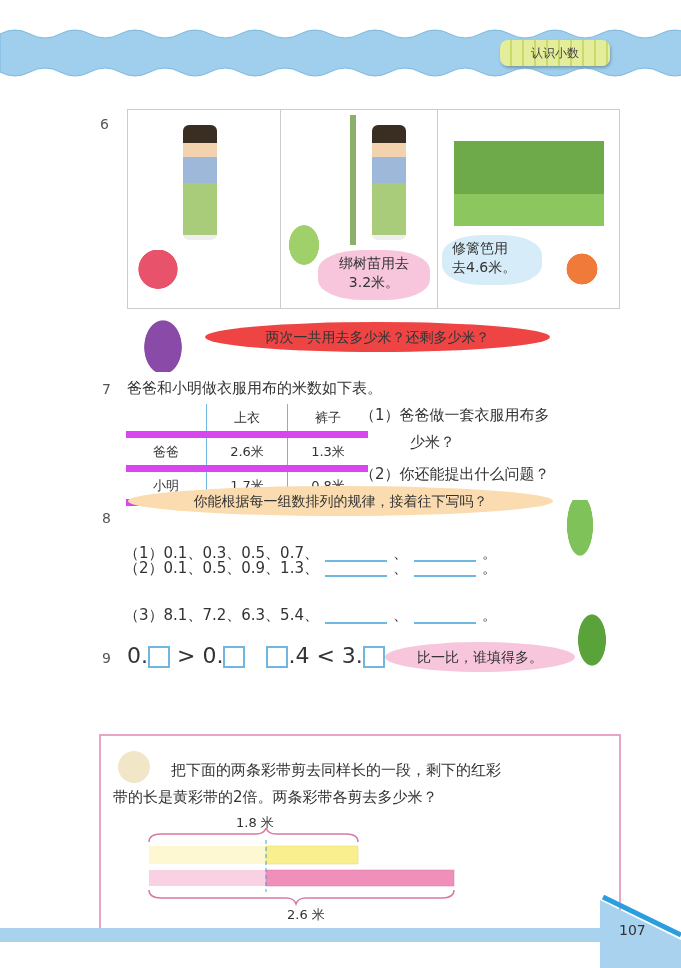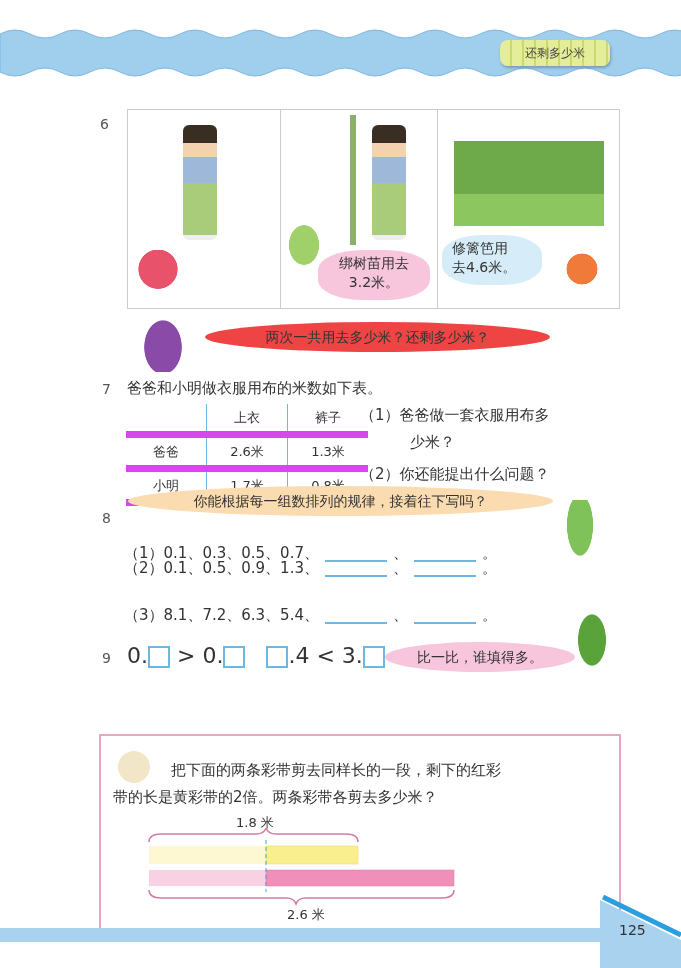--- a/index.html
+++ b/index.html
@@ -21,21 +21,21 @@
   .box{display:inline-block;width:18px;height:18px;border:2px solid #6fb6e0;vertical-align:middle;}
   .think{left:99px;top:686px;width:518px;height:192px;border:2px solid #e8a6c6;margin-top:48px;}
   .bottom-bar{left:0;top:928px;width:610px;height:14px;background:#a9d2ee;}
 </style>
 </head>
 <body>
 
 <svg class="abs" style="left:0;top:22px" width="681" height="62">
   <path d="M0 12 Q15 4 30 12 T60 12 T90 12 T120 12 T150 12 T180 12 T210 12 T240 12 T270 12 T300 12 T330 12 T360 12 T390 12 T420 12 T450 12 T480 12 T510 12 T540 12 T570 12 T600 12 T630 12 T660 12 T690 12 L690 50 Q675 58 660 50 T630 50 T600 50 T570 50 T540 50 T510 50 T480 50 T450 50 T420 50 T390 50 T360 50 T330 50 T300 50 T270 50 T240 50 T210 50 T180 50 T150 50 T120 50 T90 50 T60 50 T30 50 T0 50 Z" fill="#9fcfec" stroke="#7db8e0" stroke-width="1"></path>
 </svg>
-<div class="abs chapter-tag">还剩多少米</div>
+<div class="abs chapter-tag">认识小数</div>
 
 <div class="abs num" style="left:100px;top:116px">6</div>
 <div class="abs frame">
   <div class="abs panel" style="left:0;width:152px">
     <div class="abs person" style="left:55px;top:15px;width:34px;height:115px;background:linear-gradient(#3a2d22 0 16%,#f3d2b0 16% 28%,#9db8d8 28% 50%,#a8cc7a 50% 96%,#eee 96%)"></div>
     <div class="abs" style="left:10px;top:140px;width:40px;height:48px;background:radial-gradient(circle at 50% 40%,#e8526a 55%,transparent 57%)"></div>
   </div>
   <div class="abs panel" style="left:152px;width:157px">
     <div class="abs" style="left:70px;top:5px;width:6px;height:130px;background:#8bb06a"></div>
     <div class="abs person" style="left:92px;top:15px;width:34px;height:115px;background:linear-gradient(#3a2d22 0 16%,#f3d2b0 16% 28%,#9db8d8 28% 50%,#a8cc7a 50% 96%,#eee 96%)"></div>
@@ -126,13 +126,13 @@
     <path d="M3 62 Q3 70 15 70 L140 70 Q148 70 150 76 Q152 70 160 70 L296 70 Q308 70 308 62" fill="none" stroke="#d77aa6" stroke-width="1.5"></path>
   </svg>
   <div class="abs" style="left:186px;top:170px;font-size:13px">2.6 米</div>
 </div>
 
 <div class="abs bottom-bar"></div>
 <svg class="abs" style="left:600px;top:895px" width="81" height="73">
   <polygon points="0,5 81,45 81,73 0,73" fill="#a9d2ee"></polygon>
   <line x1="3" y1="2" x2="81" y2="40" stroke="#2b9ee0" stroke-width="5"></line>
 </svg>
-<div class="abs" style="left:619px;top:922px;font-size:14px;color:#333">125</div>
+<div class="abs" style="left:619px;top:922px;font-size:14px;color:#333">107</div>
 
 </body></html>

